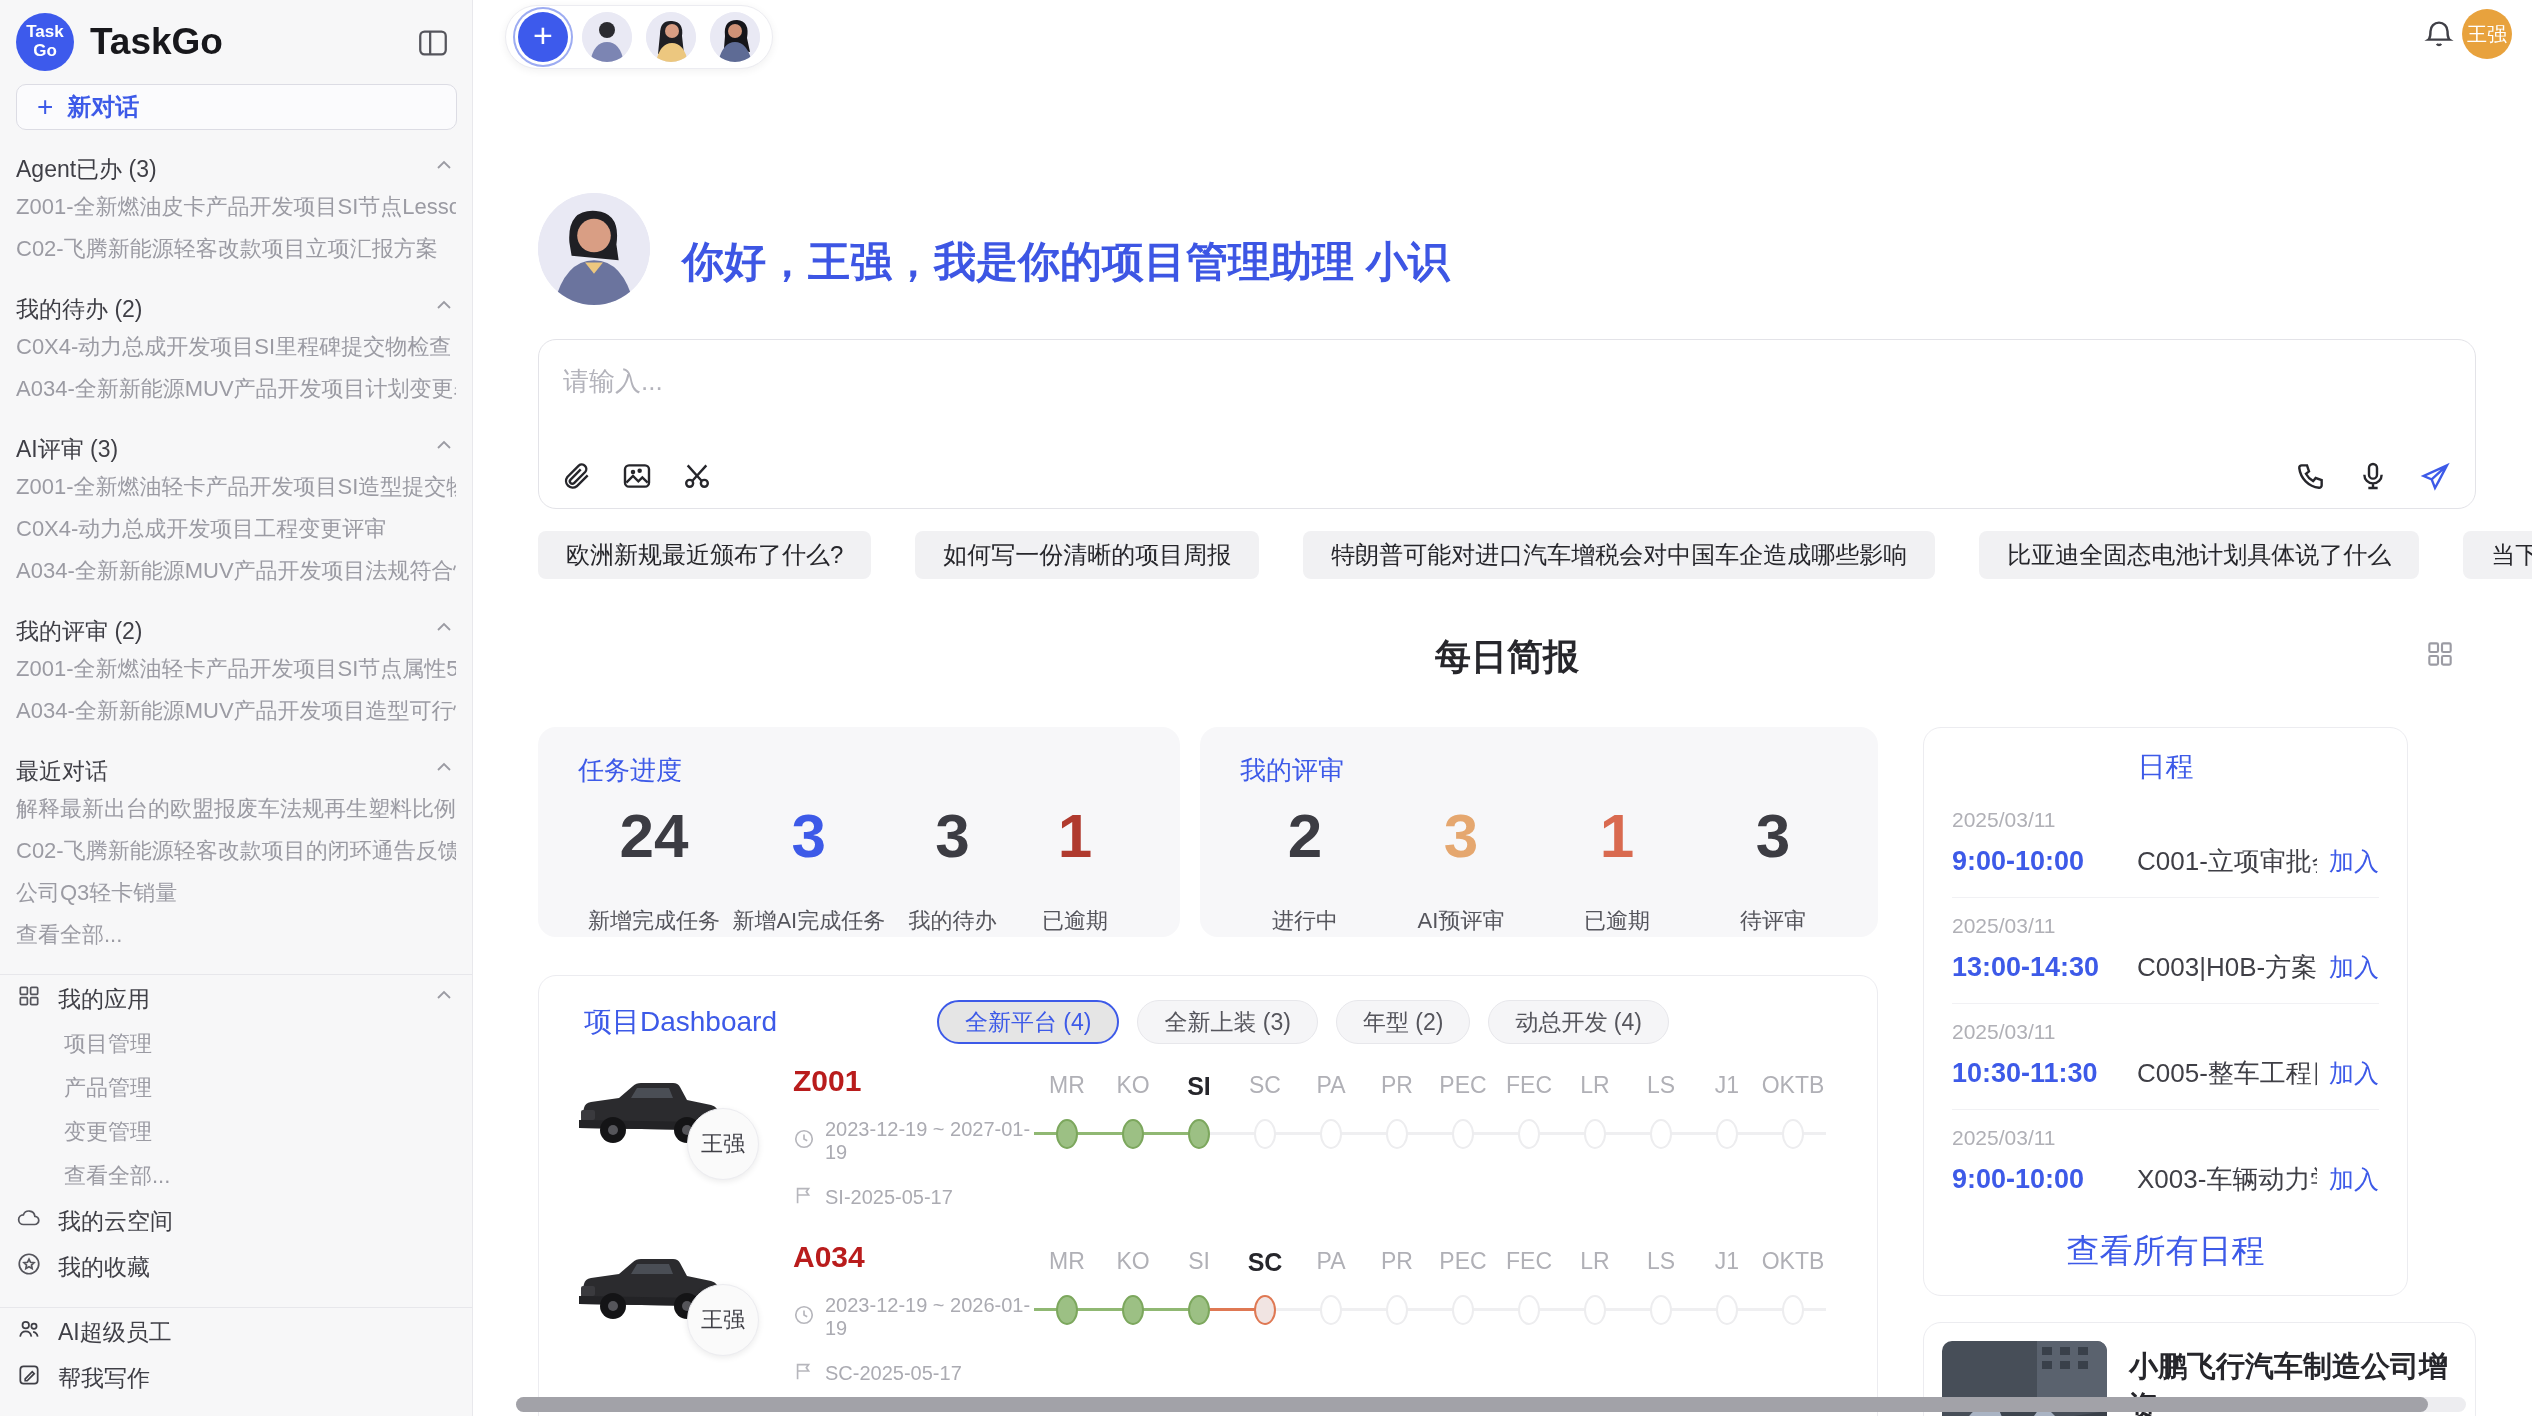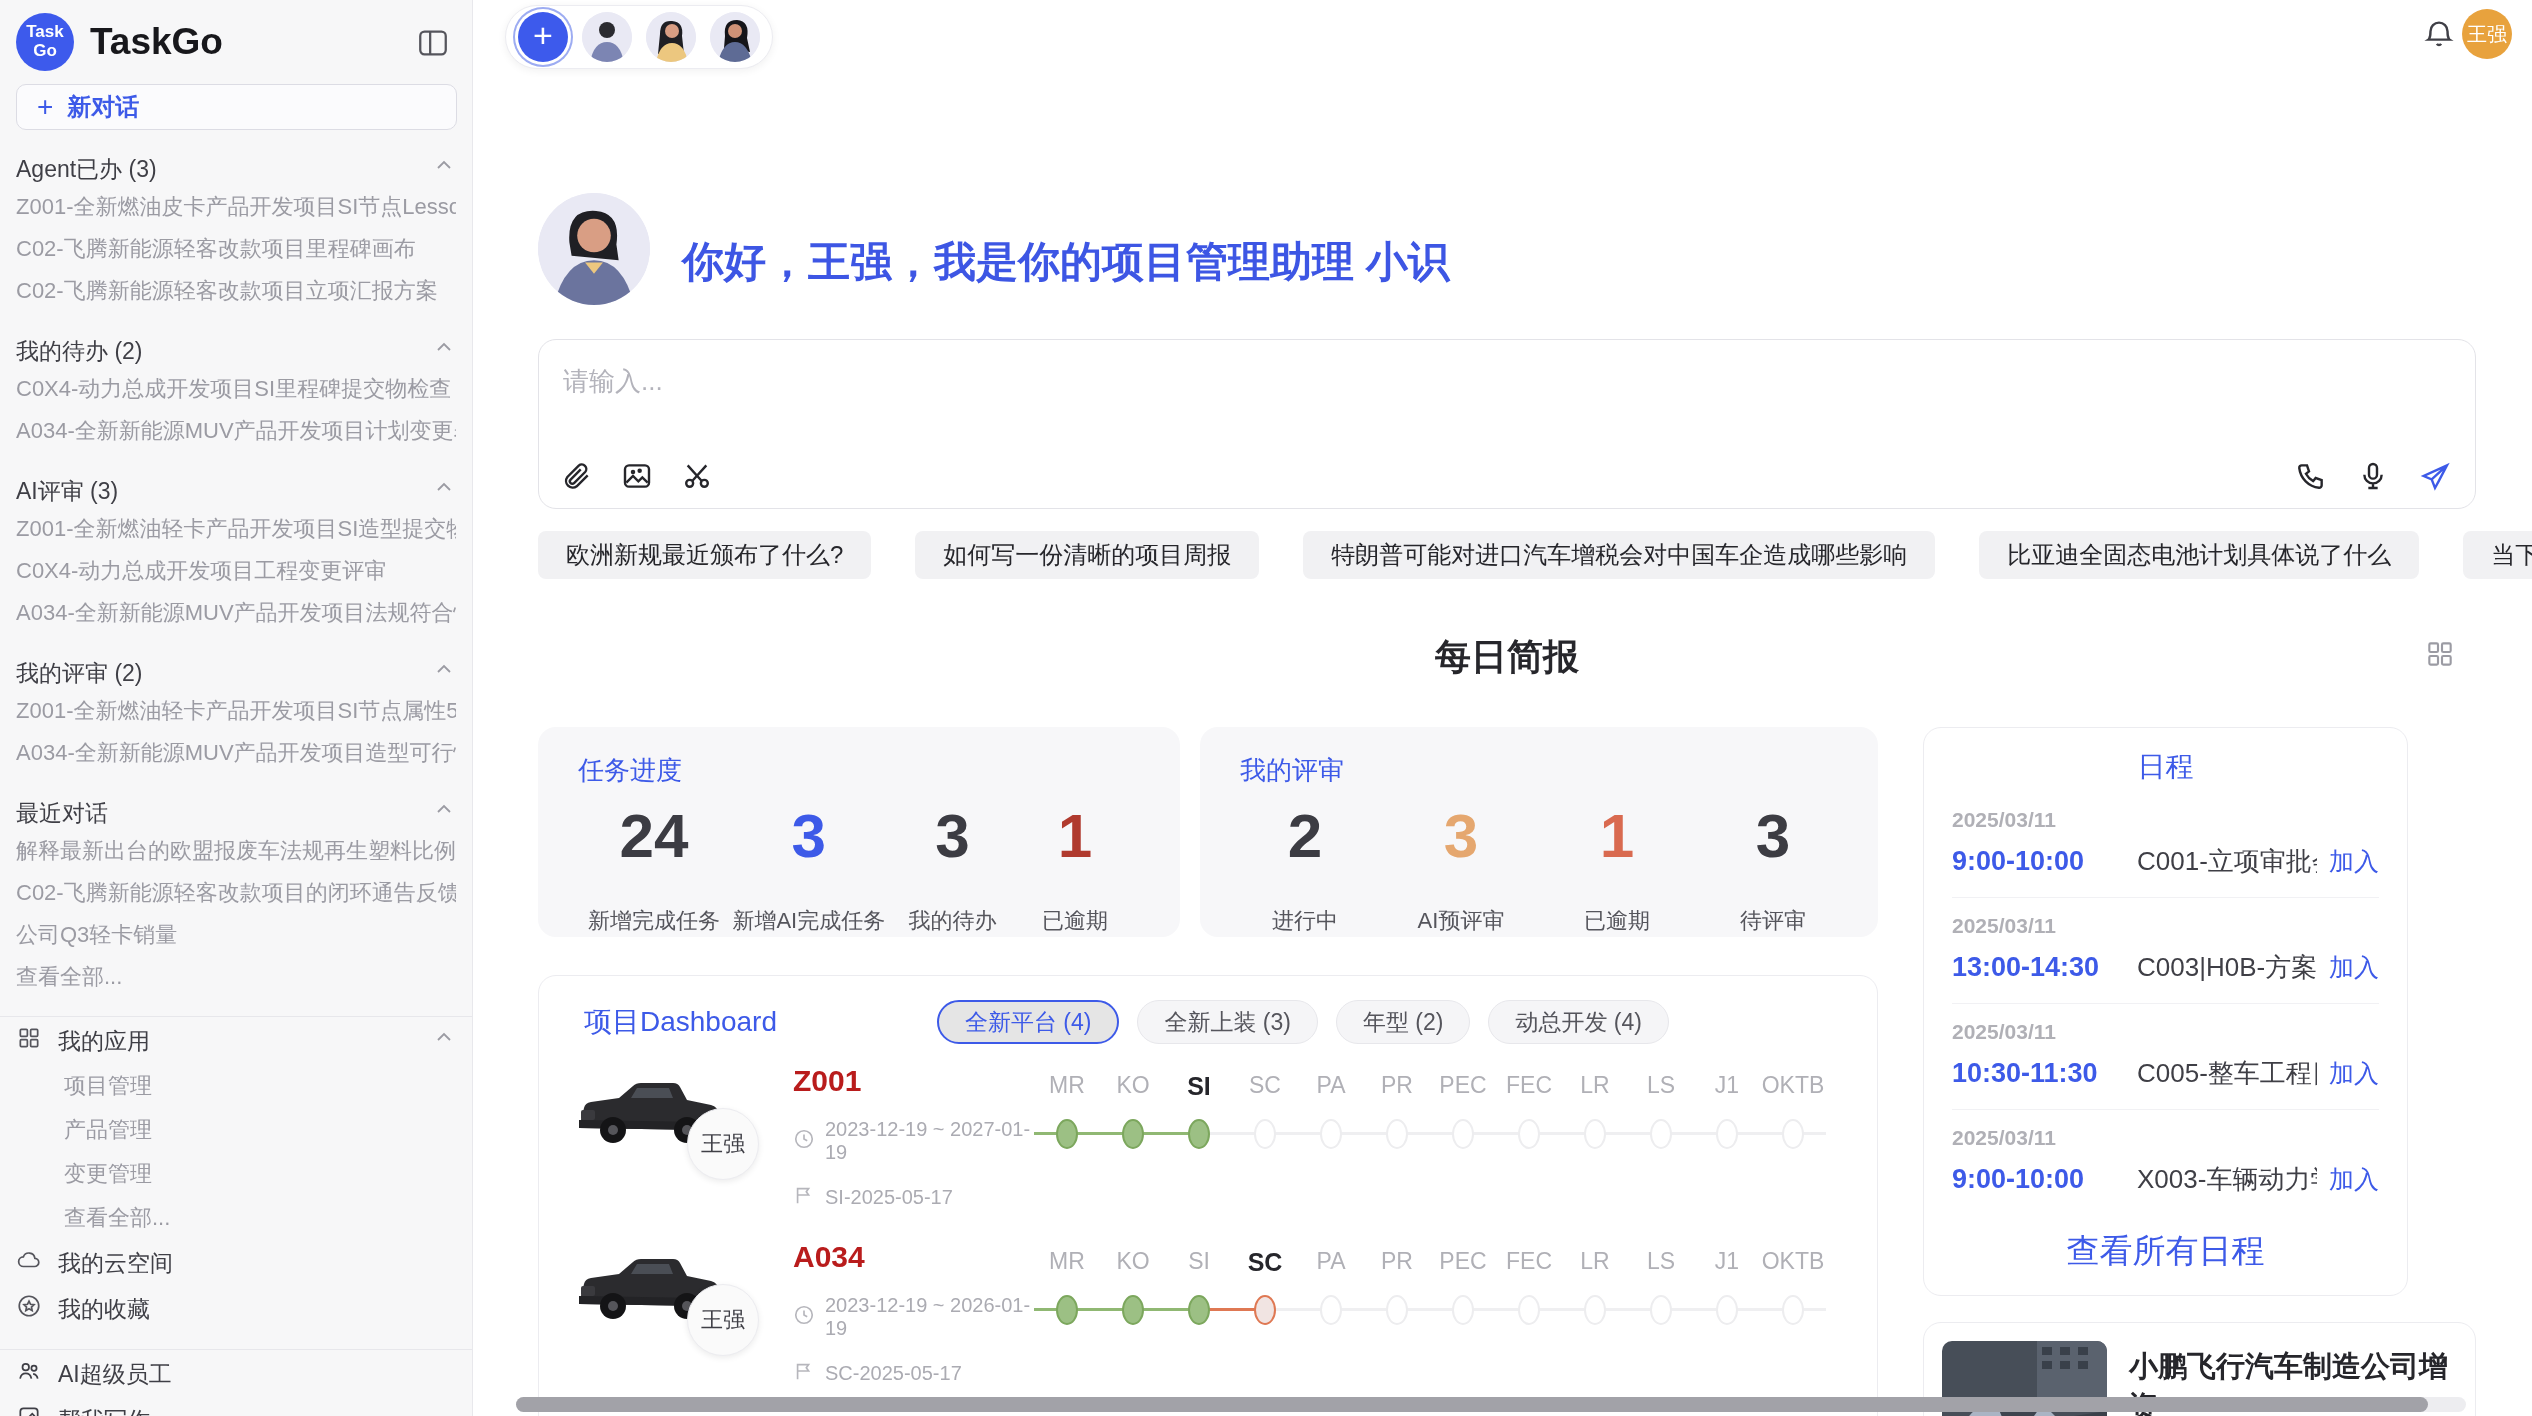--- a/index.html
+++ b/index.html
@@ -119,21 +119,21 @@
 
   
   .schedule {
     position: absolute; left: 1923px; top: 727px; width: 485px; height: 569px;
     background: #fff; border: 1px solid #ececf0; border-radius: 18px; padding: 20px 28px 0 28px;
     overflow: hidden;
   }
   .schedule .sch-title { text-align: center; font-size: 28px; color: #3d5ae8; margin-bottom: 6px; }
   .sch-item { padding: 16px 0 18px 0; border-bottom: 1px solid #f1f1f4; }
   .sch-item:last-of-type { border-bottom: none; }
-  .sch-date { font-size: 21px; color: #b0b0b6; margin-bottom: 12px; font-weight: bold; }
+  .sch-date { font-size: 21px; color: #b0b0b6; margin-bottom: 12px; }
   .sch-row { display: flex; align-items: center; }
   .sch-time { font-size: 27px; font-weight: 700; color: #3d5ae8; width: 185px; flex: 0 0 auto; }
   .sch-name { font-size: 26px; color: #3f3f46; flex: 1; white-space: nowrap; overflow: hidden; }
   .sch-join { font-size: 25px; color: #3d5ae8; margin-left: 12px; cursor: pointer; }
   .sch-viewall { text-align: center; font-size: 33px; color: #3d5ae8; padding: 14px 0; cursor: pointer; }
 
   
   .dashboard {
     position: absolute; left: 538px; top: 975px; width: 1340px; height: 500px;
     background: #fff; border: 1px solid #ececf0; border-radius: 18px; padding: 24px 30px;
@@ -212,21 +212,20 @@
       <span>新对话</span>
     </button>
     <nav id="sb-sections">
         <div class="sb-section-header">
           <span>Agent已办 (3)</span>
           <span class="chev"><svg viewBox="0 0 24 24" width="24" height="24" fill="none" stroke="#9b9ba3" stroke-width="1.8">
               <polyline points="6 14 12 8 18 14"></polyline>
             </svg></span>
         </div>
         <div class="sb-item">Z001-全新燃油皮卡产品开发项目SI节点Lesson Learn报告</div>
-        <div class="sb-item">C02-飞腾新能源轻客改款项目里程碑画布</div>
         <div class="sb-item">C02-飞腾新能源轻客改款项目立项汇报方案</div>
         <div class="sb-section-header">
           <span>我的待办 (2)</span>
           <span class="chev"><svg viewBox="0 0 24 24" width="24" height="24" fill="none" stroke="#9b9ba3" stroke-width="1.8">
               <polyline points="6 14 12 8 18 14"></polyline>
             </svg></span>
         </div>
         <div class="sb-item">C0X4-动力总成开发项目SI里程碑提交物检查</div>
         <div class="sb-item">A034-全新新能源MUV产品开发项目计划变更表编写</div>
         <div class="sb-section-header">

